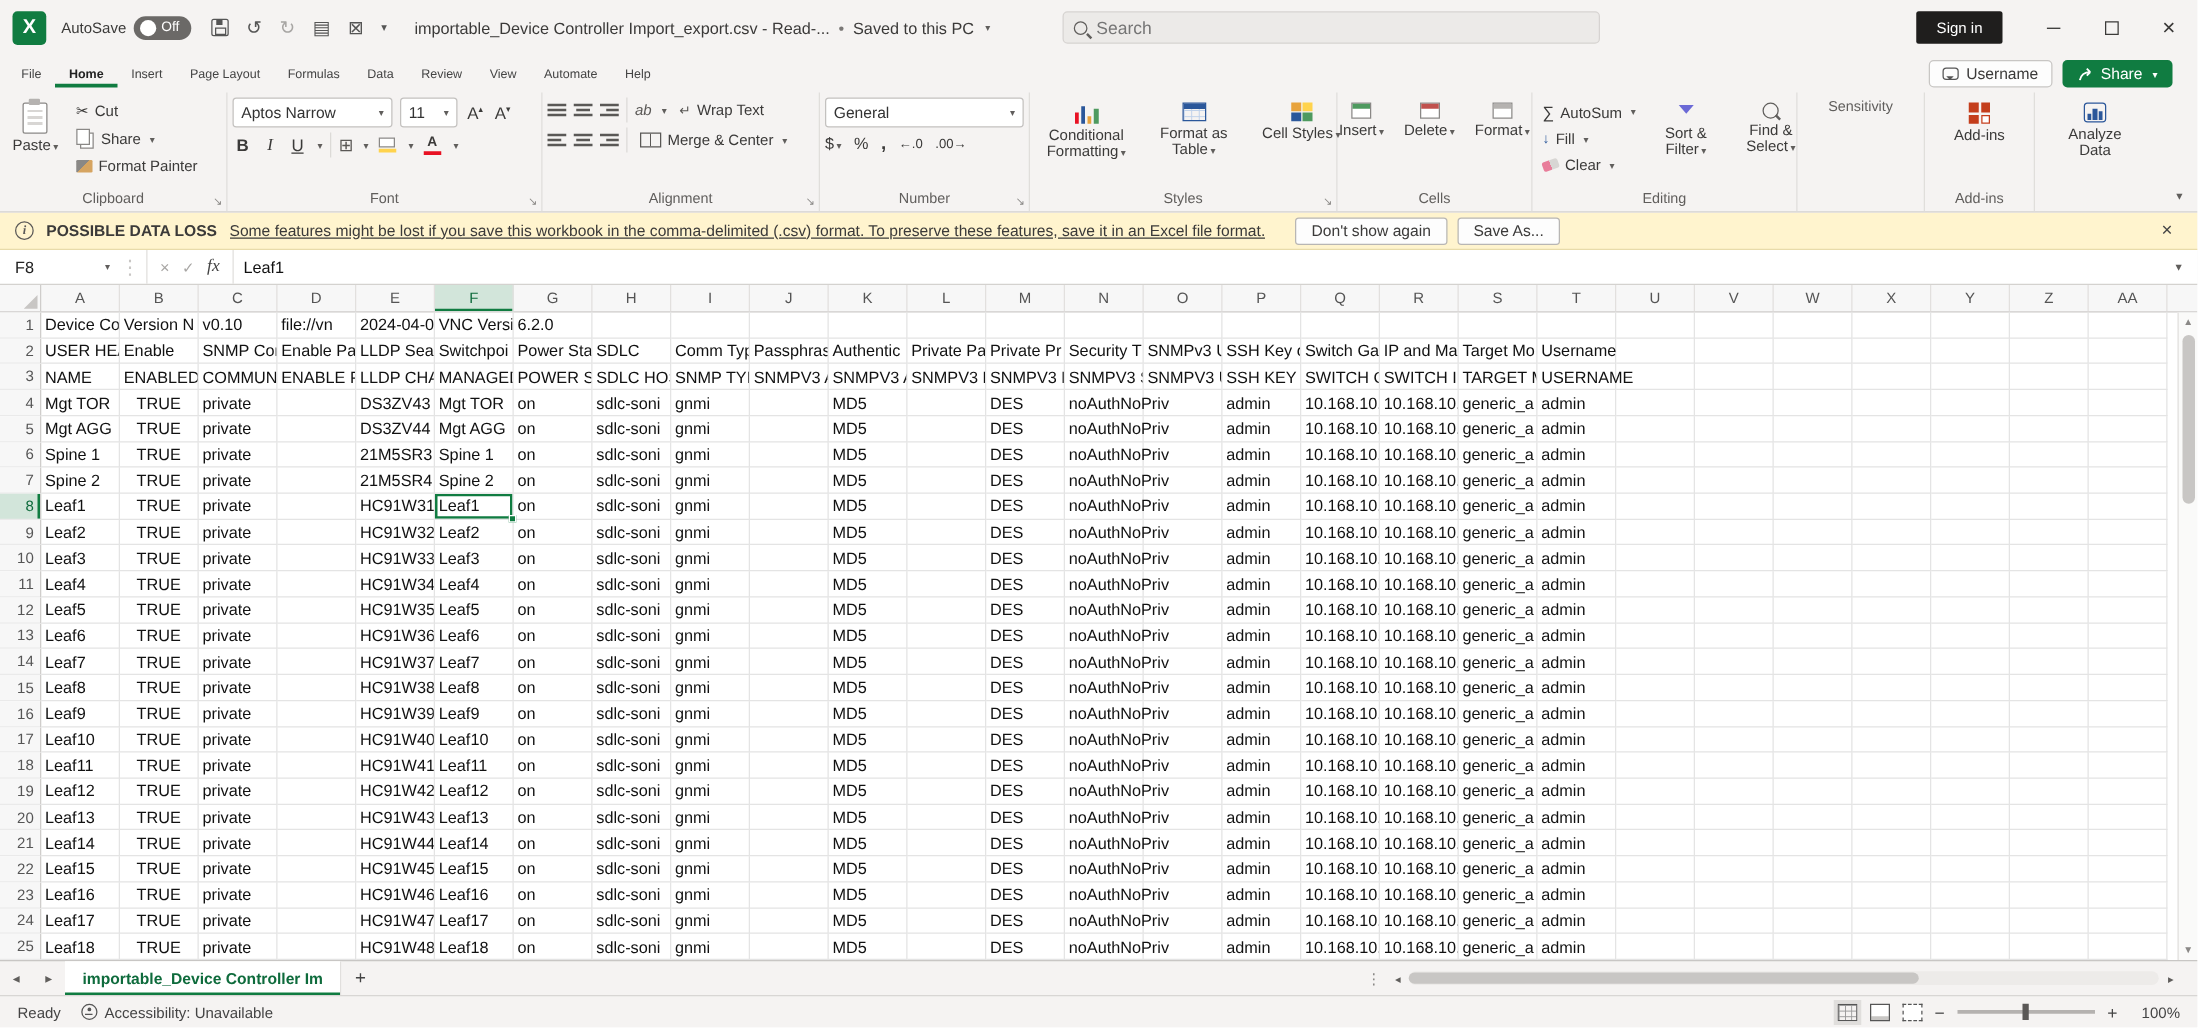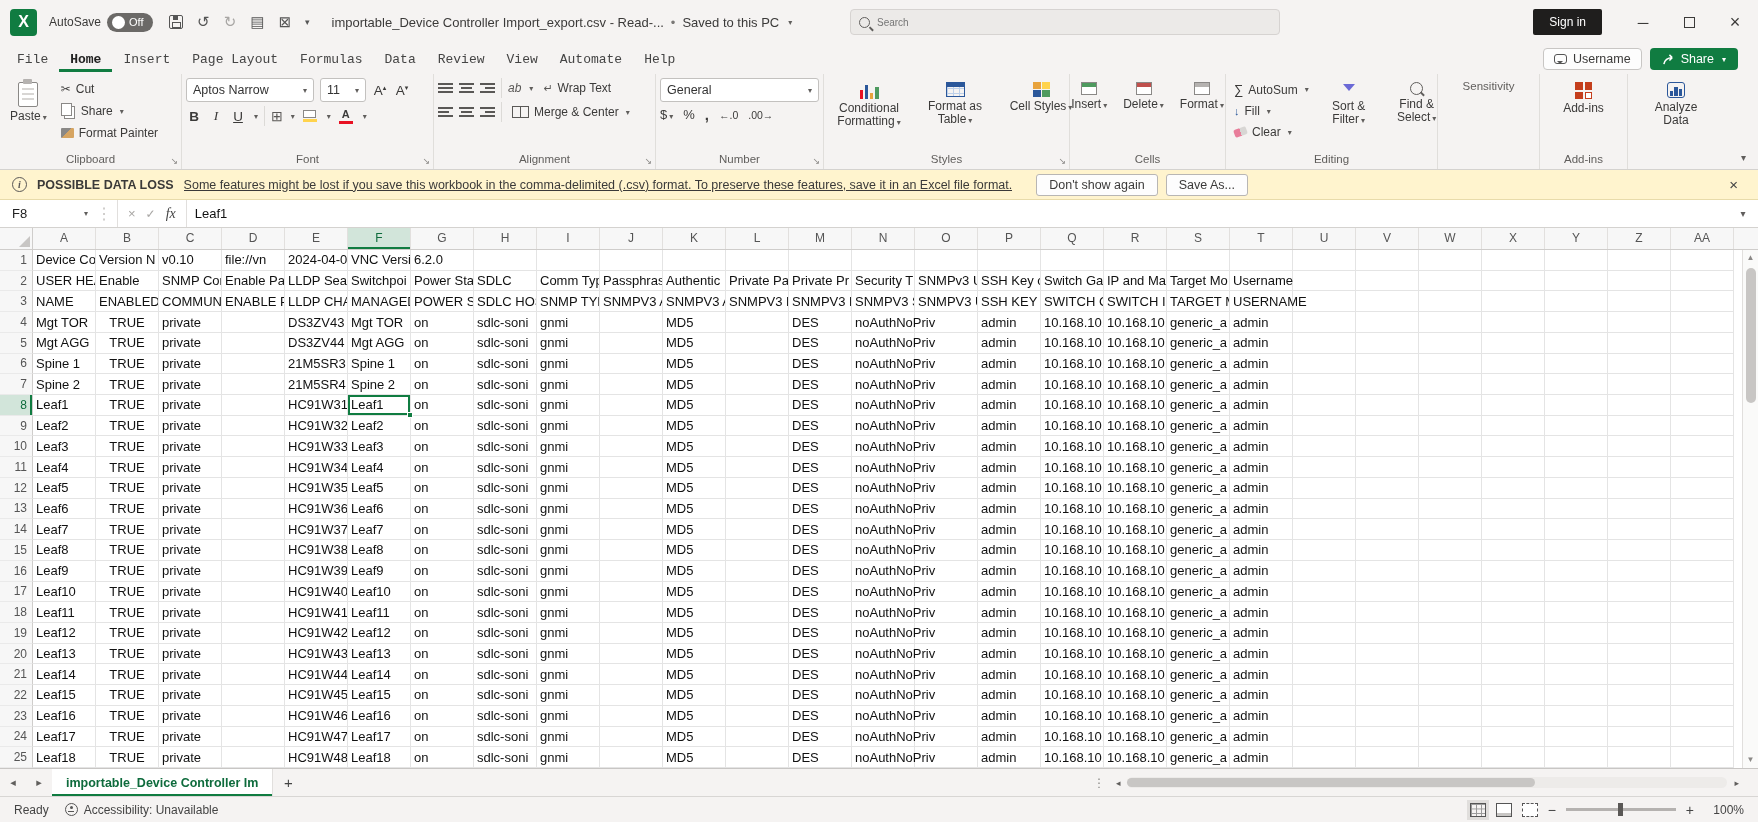--- a/index.html
+++ b/index.html
@@ -17,29 +17,29 @@
   .qat .ic { font-size:15px; color:#555; }
   .ic-save { width:14px; height:14px; border:1.5px solid #555; border-radius:2px; position:relative; }
   .ic-save::before { content:''; position:absolute; top:0; left:3px; width:5px; height:4px; background:#555; }
   .ic-save::after { content:''; position:absolute; bottom:0; left:2px; width:7px; height:4px; border:1px solid #555; }
   .grayed { color:#A8A6A4 !important; }
   .tb-title { display:flex; align-items:center; gap:7px; margin-left:22px; font-size:13px; color:#3B3A39; white-space:nowrap; }
   .tb-dot { color:#7A7876; }
   .search-box { position:absolute; left:850px; top:9px; width:430px; height:26px; background:#ECEAE8; border:1px solid #D6D3D1; border-radius:4px; display:flex; align-items:center; padding:0 8px; gap:7px; }
   .mag { width:11px; height:11px; border:1.5px solid #605E5C; border-radius:50%; position:relative; flex:none; }
   .mag::after { content:''; position:absolute; width:5px; height:1.5px; background:#605E5C; transform:rotate(45deg); left:9px; top:10px; }
-  .search-box input { border:none; background:transparent; outline:none; font-size:10px; color:#605E5C; width:100%; font-family:"Liberation Sans",sans-serif; }
+  .search-box input { border:none; background:transparent; outline:none; font-size:14px; color:#605E5C; width:100%; font-family:"Liberation Sans",sans-serif; }
   .tb-right { position:absolute; right:0; top:0; height:44px; display:flex; align-items:center; }
   .signin { background:#1F1E1D; color:#FFF; font-size:12px; padding:6px 16px; border-radius:2px; margin-right:18px; }
   .winbtn { width:46px; height:44px; display:flex; align-items:center; justify-content:center; font-size:15px; color:#3B3A39; }
   .maxbox { width:11px; height:11px; border:1.2px solid #3B3A39; }
 
   
   .menubar { height:30px; flex:none; display:flex; align-items:center; background:#F5F3F2; padding:0 6px; }
-  .mtab { padding:5px 11px; font-size:13px; color:#444; position:relative;font-family:Liberation Mono, monospace; }
+  .mtab { padding:5px 11px; font-size:10px; color:#444; position:relative; }
   .mtab.active { font-weight:bold; color:#222; box-shadow:inset 0 -3px 0 #107C41; }
   .mb-right { margin-left:auto; display:flex; align-items:center; gap:8px; padding-right:14px; }
   .comments-btn { display:flex; align-items:center; gap:6px; font-size:12.5px; border:1px solid #C8C6C4; border-radius:4px; background:#FDFDFD; padding:3px 10px; }
   .bubble { width:13px; height:10px; border:1.3px solid #555; border-radius:3px; position:relative; }
   .bubble::after { content:''; position:absolute; left:2px; bottom:-4px; border:3px solid transparent; border-top-color:#555; }
   .share-btn { display:flex; align-items:center; gap:6px; font-size:12.5px; color:#FFF; background:#107C41; border-radius:4px; padding:4px 12px; }
 
   
   .ribbon { height:96px; flex:none; background:#F5F3F2; border-bottom:1px solid #D4D2CF; display:flex; position:relative; }
   .rgroup { flex:none; position:relative; border-right:1px solid #E0DEDB; display:flex; flex-direction:column; padding:4px 4px 0 4px; }

